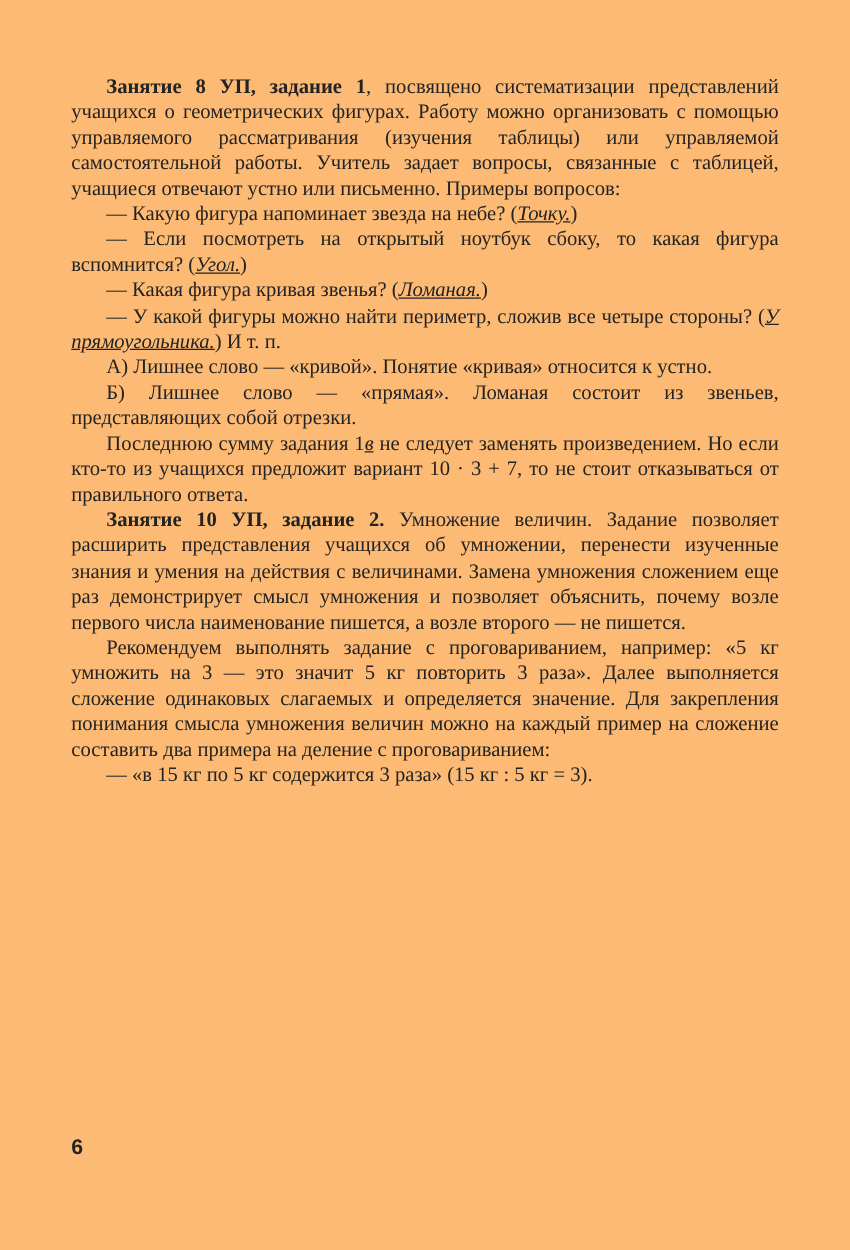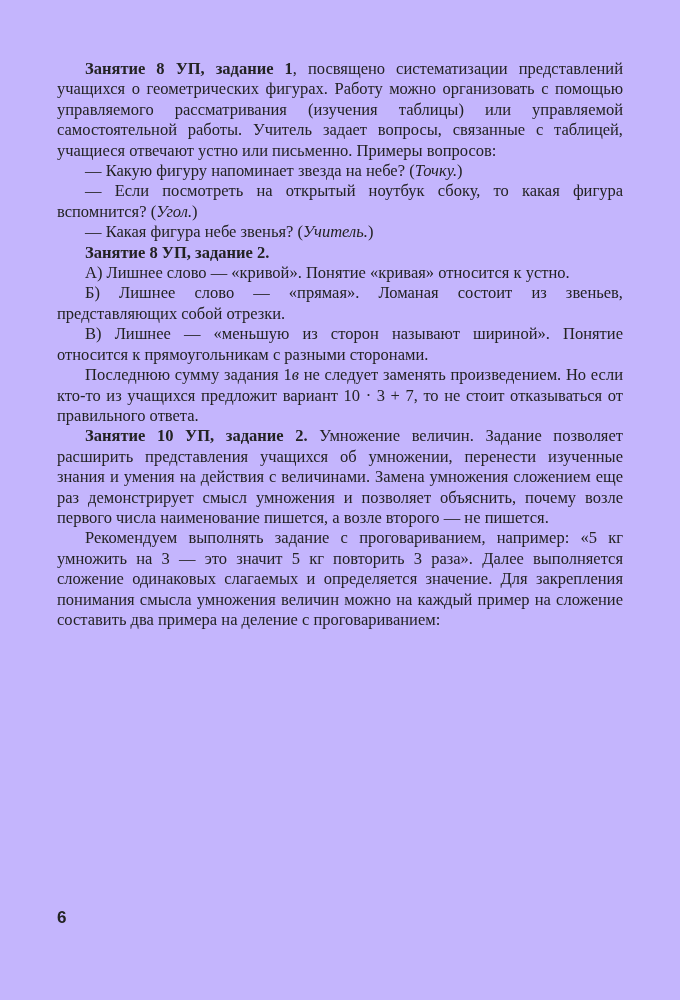--- a/index.html
+++ b/index.html
@@ -4,63 +4,63 @@
 <style>
   html, body {
     margin: 0;
     padding: 0;
     background: #ffffff;
   }
   .page {
     position: relative;
     width: 680px;
     height: 1000px;
-    background: #c4b5fd;
+    background: #fdba74;
     overflow: hidden;
     font-family: "Liberation Serif", "DejaVu Serif", serif;
     color: #232323;
   }
   .text-column {
     position: absolute;
     left: 57px;
     top: 59px;
     width: 566px;
     font-size: 16.5px;
     line-height: 20.4px;
     text-align: justify;
     hyphens: auto;
     -webkit-hyphens: auto;
   }
   .para {
     margin: 0;
     text-indent: 28px;
   }
   .para .b { font-weight: bold; }
-  .para .i { font-style: italic; }
+  .para .i { font-style: italic; text-decoration: underline; }
   .page-number {
     position: absolute;
     left: 57px;
     top: 908px;
     font-family: "Liberation Sans", "DejaVu Sans", sans-serif;
     font-weight: bold;
     font-size: 17px;
     color: #232323;
   }
 </style>
 </head>
 <body>
 
 <div class="page">
   <div class="text-column">
       <p class="para"><span class="b">Занятие 8 УП, задание 1</span><span>, посвящено систематизации представлений учащихся о геометрических фигурах. Работу можно организовать с помощью управляемого рассматривания (изучения таблицы) или управляемой самостоятельной работы. Учитель задает вопросы, связанные с таблицей, учащиеся отвечают устно или письменно. Примеры вопросов:</span></p>
-      <p class="para"><span>— Какую фигуру напоминает звезда на небе? (</span><span class="i">Точку.</span><span>)</span></p>
+      <p class="para"><span>— Какую фигура напоминает звезда на небе? (</span><span class="i">Точку.</span><span>)</span></p>
       <p class="para"><span>— Если посмотреть на открытый ноутбук сбоку, то какая фигура вспомнится? (</span><span class="i">Угол.</span><span>)</span></p>
-      <p class="para"><span>— Какая фигура небе звенья? (</span><span class="i">Учитель.</span><span>)</span></p>
-      <p class="para"><span class="b">Занятие 8 УП, задание 2.</span></p>
+      <p class="para"><span>— Какая фигура кривая звенья? (</span><span class="i">Ломаная.</span><span>)</span></p>
+      <p class="para"><span>— У какой фигуры можно найти периметр, сложив все четыре стороны? (</span><span class="i">У прямоугольника.</span><span>) И т. п.</span></p>
       <p class="para"><span>А) Лишнее слово — «кривой». Понятие «кривая» относится к устно.</span></p>
       <p class="para"><span>Б) Лишнее слово — «прямая». Ломаная состоит из звеньев, представляющих собой отрезки.</span></p>
-      <p class="para"><span>В) Лишнее — «меньшую из сторон называют шириной». Понятие относится к прямоугольникам с разными сторонами.</span></p>
       <p class="para"><span>Последнюю сумму задания 1</span><span class="i">в</span><span> не следует заменять произведением. Но если кто-то из учащихся предложит вариант 10 · 3 + 7, то не стоит отказываться от правильного ответа.</span></p>
       <p class="para"><span class="b">Занятие 10 УП, задание 2.</span><span> Умножение величин. Задание позволяет расширить представления учащихся об умножении, перенести изученные знания и умения на действия с величинами. Замена умножения сложением еще раз демонстрирует смысл умножения и позволяет объяснить, почему возле первого числа наименование пишется, а возле второго — не пишется.</span></p>
       <p class="para"><span>Рекомендуем выполнять задание с проговариванием, например: «5 кг умножить на 3 — это значит 5 кг повторить 3 раза». Далее выполняется сложение одинаковых слагаемых и определяется значение. Для закрепления понимания смысла умножения величин можно на каждый пример на сложение составить два примера на деление с проговариванием:</span></p>
+      <p class="para"><span>— «в 15 кг по 5 кг содержится 3 раза» (15 кг : 5 кг = 3).</span></p>
     </div>
   <div class="page-number">6</div>
 </div>
 
 </body></html>

